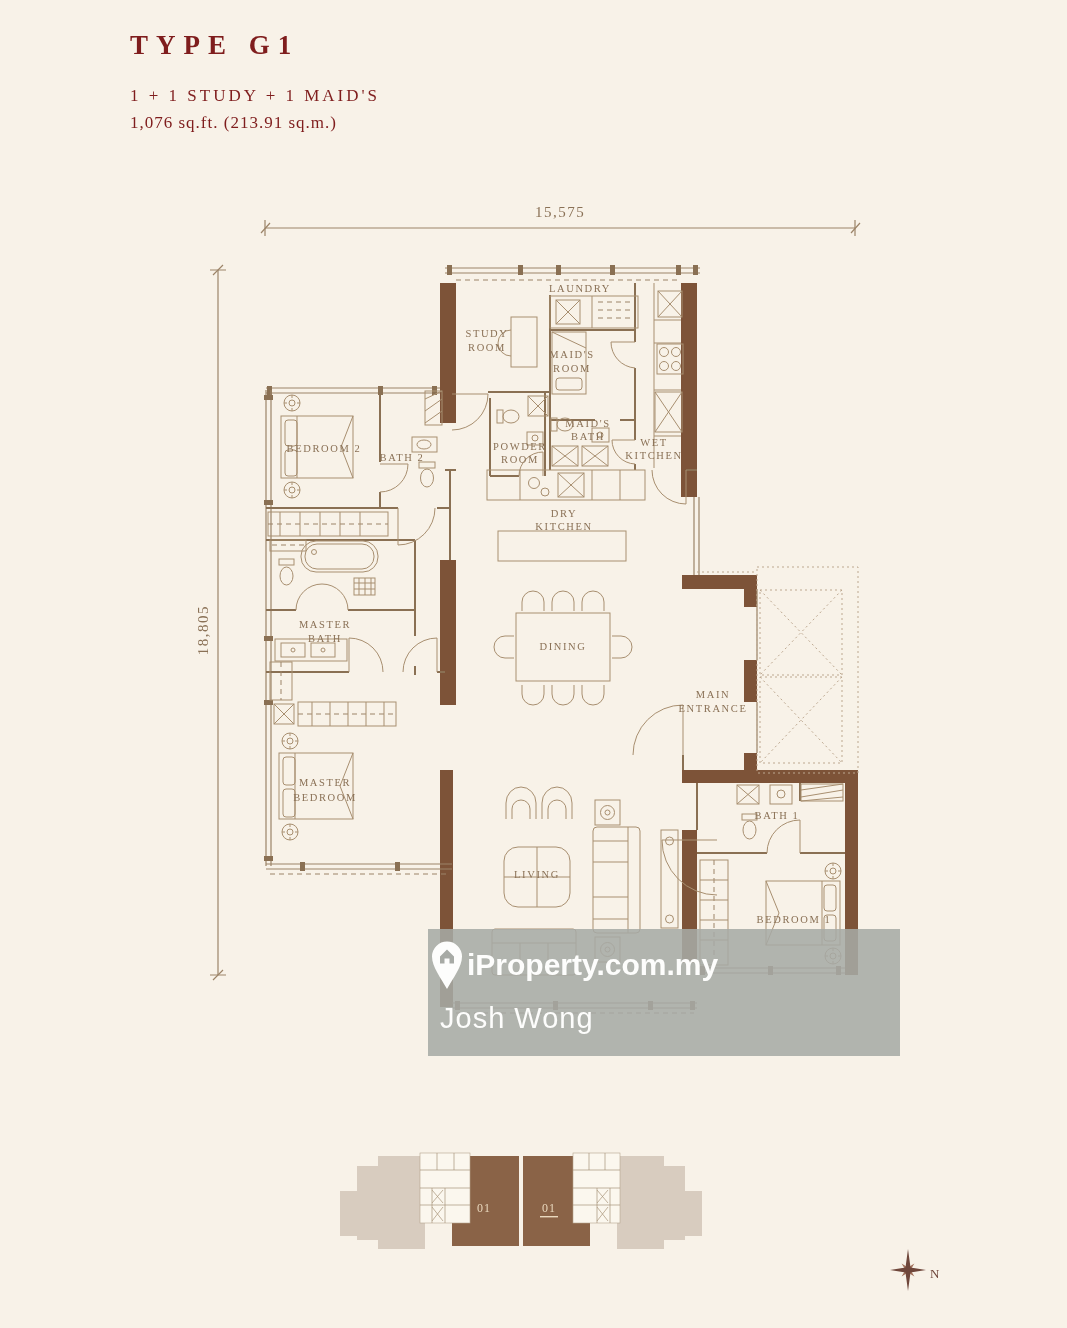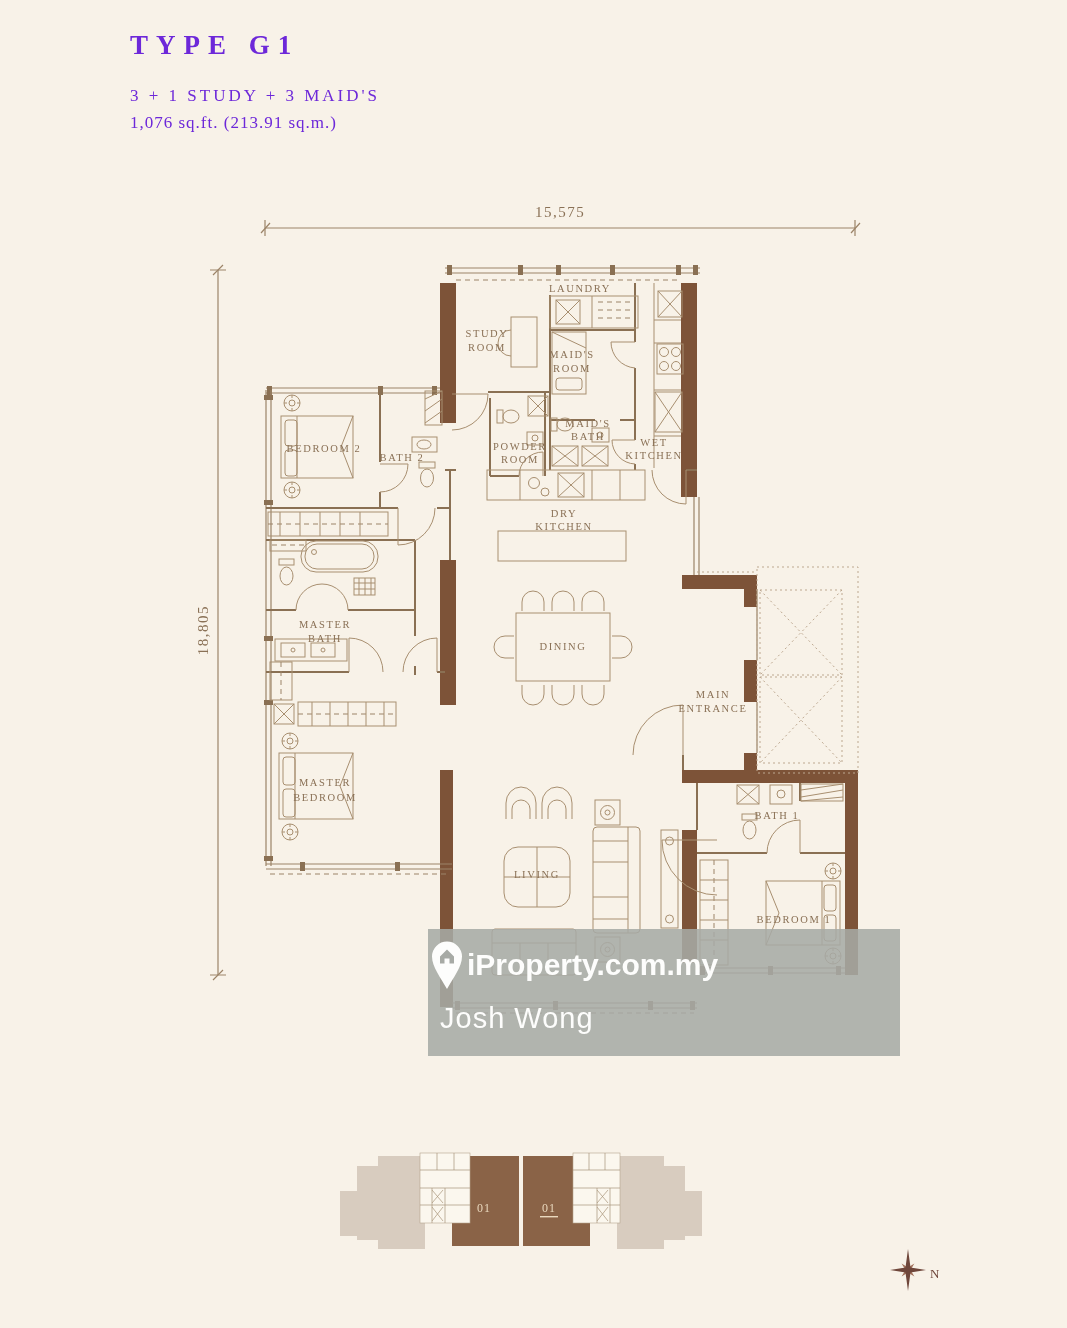--- a/index.html
+++ b/index.html
@@ -1,19 +1,19 @@
 <!DOCTYPE html>
 <html><head>
 <meta charset="utf-8">
 <style>
   html,body{margin:0;padding:0;}
   body{width:1067px;height:1328px;background:#f8f2e8;font-family:"Liberation Serif",serif;}
   .canvas{position:relative;width:1067px;height:1328px;overflow:hidden;}
   svg{position:absolute;left:0;top:0;}
-  .title-block{position:absolute;left:130px;top:30px;color:#6d28d9;}
+  .title-block{position:absolute;left:130px;top:30px;color:#7f1d1d;}
   .t1{font-size:27px;font-weight:600;letter-spacing:8px;}
   .t2{margin-top:25px;font-size:17px;letter-spacing:3px;}
   .t3{margin-top:7px;font-size:17px;letter-spacing:1px;}
   
   .wall{fill:#7d5338;stroke:none;}
   .ln{stroke:#9c8468;stroke-width:1.2;fill:none;}
   .ln2{stroke:#8a7053;stroke-width:2;fill:none;}
   .fx{stroke:#a88f70;stroke-width:1;fill:none;}
   .dash{stroke:#9c8468;stroke-width:1;stroke-dasharray:5 4;fill:none;}
   .dot{stroke:#bda890;stroke-width:1;stroke-dasharray:2 3;fill:none;}
@@ -29,21 +29,21 @@
   .kp-label{font-family:"Liberation Serif",serif;font-size:12px;letter-spacing:1px;fill:#ead9bf;text-anchor:middle;}
   .north{font-family:"Liberation Serif",serif;font-size:13px;letter-spacing:1px;fill:#6f463a;}
 </style>
 </head>
 <body>
 
 <div class="canvas">
 
   <div class="title-block">
     <div class="t1">TYPE G1</div>
-    <div class="t2">3 + 1 STUDY + 3 MAID'S</div>
+    <div class="t2">1 + 1 STUDY + 1 MAID'S</div>
     <div class="t3">1,076 sq.ft.  (213.91 sq.m.)</div>
   </div>
 
   <svg width="1067" height="1328" viewBox="0 0 1067 1328">
     <defs>
       <path id="chair" d="M-11,9 V0 A11,11 0 0 1 11,0 V9" class="fx"></path>
       <g id="armchair">
         <path d="M-15,13 V-3 A15,16 0 0 1 15,-3 V13" class="fx"></path>
         <path d="M-9,13 V3 A9,9 0 0 1 9,3 V13" class="fx"></path>
       </g>

